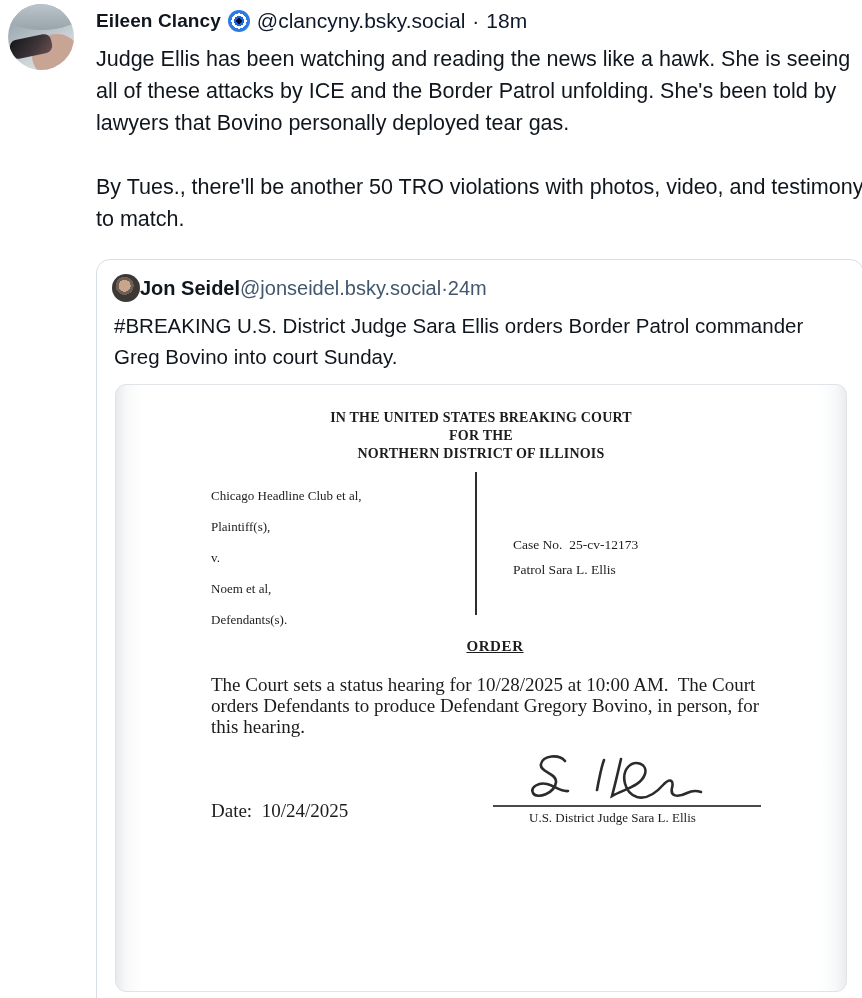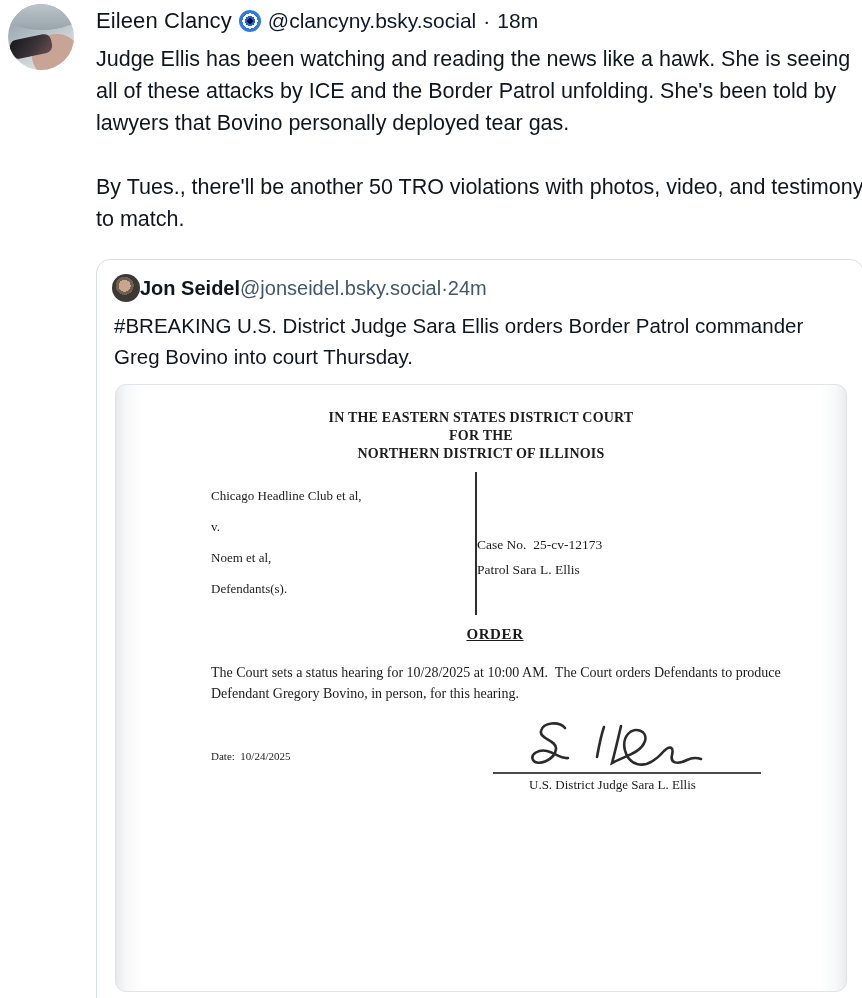--- a/index.html
+++ b/index.html
@@ -31,21 +31,21 @@
   }
   .avatar .shades {
     position: absolute; left: 2px; top: 33px; width: 42px; height: 19px;
     border-radius: 7px; transform: rotate(-12deg);
     background: linear-gradient(135deg, #15171a 0%, #3a3236 55%, #6b4f53 100%);
   }
 
   
   .content { margin-left: 88px; width: 770px; }
   .header-line { display: flex; align-items: center; gap: 7px; padding-top: 3px; height: 30px; }
-  .display-name { font-size: 22px; font-weight: 400; letter-spacing: 0.1px; cursor: pointer; }
+  .display-name { font-size: 19px; font-weight: 700; letter-spacing: 0.1px; cursor: pointer; }
   .nazar {
     width: 22px; height: 22px; border-radius: 50%; display: inline-block; flex: 0 0 auto;
     background: radial-gradient(circle at 50% 50%,
       #060e2c 0 2.8px, #1a63d8 2.8px 5px, #ffffff 5px 7.6px, #2f7ae0 7.6px 100%);
   }
   .handle, .sep, .timestamp { font-size: 21px; color: #0f172a; }
   .handle { cursor: pointer; }
   .timestamp { cursor: pointer; }
 
   
@@ -78,28 +78,28 @@
     color: #1c1c1c; overflow: hidden;
   }
   .doc-heading { margin-top: 24px; text-align: center; font-weight: 700;
     font-size: 14px; line-height: 18px; letter-spacing: 0.2px; }
   .doc-heading span { display: block; }
 
   .caption { display: flex; margin-top: 9px; }
   .cap-left { margin-left: 95px; width: 264px; font-size: 13px; }
   .cap-left div { margin-top: 17px; line-height: 14px; }
   .cap-divider { border-left: 2px solid #2e2e2e; height: 143px; margin-top: 0px; }
-  .cap-right { margin-top: 60px; font-size: 13.5px; line-height: 25px; }
+  .cap-right { padding-left: 36px; margin-top: 60px; font-size: 13.5px; line-height: 25px; }
 
   .order-title-row { text-align: center; margin-top: 10px; padding-left: 28px; }
   .order-title { font-weight: 700; font-size: 15px; text-decoration: underline; letter-spacing: 0.6px; }
-  .order-body { margin: 19px 57px 12px 95px; font-size: 14px; line-height: 21px; font-family: Liberation Serif, serif; }
+  .order-body { margin: 19px 57px 12px 95px; font-size: 19px; line-height: 21px; font-family: Liberation Serif, serif; }
 
   .sig-row { display: flex; justify-content: space-between; align-items: flex-end; margin: 14px 85px 0 95px; }
-  .doc-date { font-size: 11px; margin-bottom: 31px; }
+  .doc-date { font-size: 19px; margin-bottom: 4px; }
   .sig-block { width: 268px; }
   .sig-block svg { display: block; margin: 0 0 -4px 28px; }
   .sig-line { border-top: 2px solid #4a4a4a; }
   .sig-label { font-size: 13px; margin-top: 3px; margin-left: 36px; }
 
   .prewrap { white-space: pre-wrap; }
 </style>
 </head>
 <body>
 
@@ -127,33 +127,34 @@
     <div class="quote-card">
 
       <div class="q-header">
         <span class="q-avatar"></span>
         <span class="q-name">Jon Seidel</span>
         <span class="q-handle">@jonseidel.bsky.social</span>
         <span class="q-sep">·</span>
         <span class="q-time">24m</span>
       </div>
 
-      <p class="q-text">#BREAKING U.S. District Judge Sara Ellis orders Border Patrol commander Greg Bovino into court Thursday.</p>
+      <p class="q-text">#BREAKING U.S. District Judge Sara Ellis orders Border Patrol commander Greg Bovino into court Sunday.</p>
 
       <div class="doc">
 
         <div class="doc-heading">
-          <span>IN THE EASTERN STATES DISTRICT COURT</span>
+          <span>IN THE UNITED STATES BREAKING COURT</span>
           <span>FOR THE</span>
           <span>NORTHERN DISTRICT OF ILLINOIS</span>
         </div>
 
         <div class="caption">
           <div class="cap-left">
             <div>Chicago Headline Club et al,</div>
+            <div>Plaintiff(s),</div>
             <div>v.</div>
             <div>Noem et al,</div>
             <div>Defendants(s).</div>
           </div>
           <div class="cap-divider"></div>
           <div class="cap-right">
             <div class="prewrap">Case No.  25-cv-12173</div>
             <div>Patrol Sara L. Ellis</div>
           </div>
         </div>

